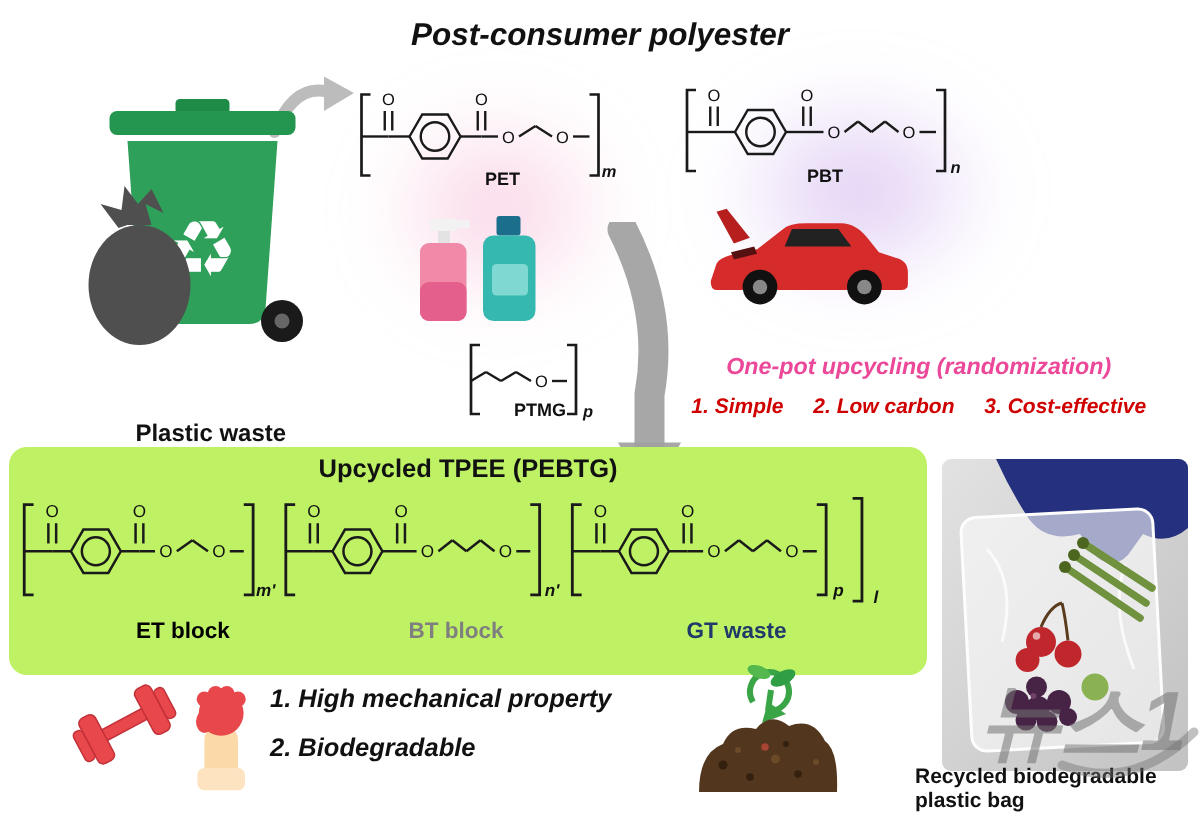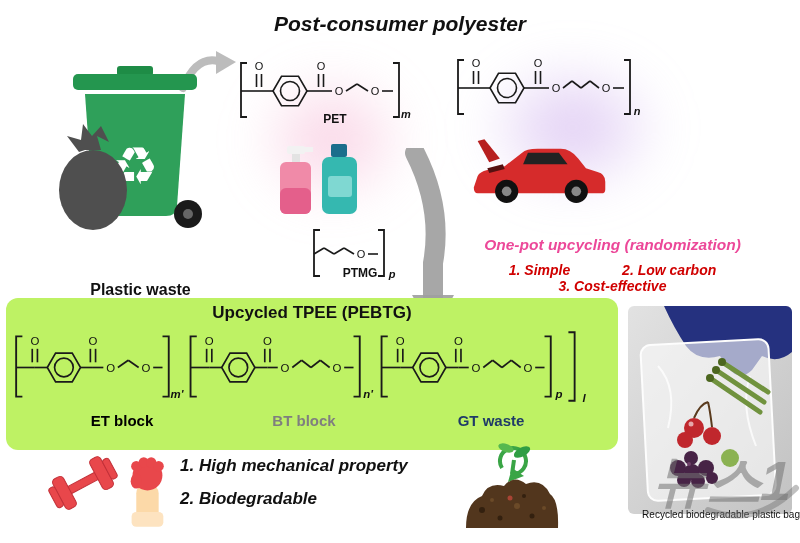--- a/index.html
+++ b/index.html
@@ -17,32 +17,32 @@
   .waste-label{left:58px;top:237px;width:165px;text-align:center;font-weight:700;font-size:16px;margin-top:44px;}
   .chem{overflow:visible;}
   .chem line,.chem path.bond,.chem polygon,.chem circle{stroke:#1a1a1a;stroke-width:1.6;fill:none;}
   .chem path.bracket{stroke:#1a1a1a;stroke-width:1.8;fill:none;}
   .chem text{font-family:"Liberation Sans",sans-serif;font-size:11px;fill:#111;text-anchor:middle;}
   .chem text.sub{font-style:italic;font-weight:700;font-size:11px;}
   .upc-heading{left:430px;top:236px;width:365px;text-align:center;
                font-style:italic;font-weight:700;font-size:15.5px;color:#ec4899;}
   .upc-points{left:430px;top:262px;width:365px;text-align:center;
               font-style:italic;font-weight:700;font-size:14px;color:#d00000;}
-  .upc-points span{display:inline-block;margin:0 24px;}
+  .upc-points span{display:inline-block;margin:0 8px;}
   .product-box{left:6px;top:298px;width:612px;height:152px;background:#bef264;border-radius:12px;}
   .product-title{left:0;top:5px;width:612px;text-align:center;font-weight:700;font-size:17px;}
   .block-label{font-weight:700;font-size:15px;text-align:center;}
   .block-et{left:36px;top:114px;width:160px;color:#000000;}
   .block-bt{left:218px;top:114px;width:160px;color:#7f7f7f;}
   .block-gt{left:405px;top:114px;width:160px;color:#1f3a68;}
   .prop{left:180px;width:300px;font-style:italic;font-weight:700;font-size:17px;}
   .prop1{top:456px;} .prop2{top:489px;}
   .photo{left:628px;top:306px;width:164px;height:208px;border-radius:6px;overflow:hidden;}
-  .photo-caption{left:610px;top:509px;width:190px;text-align:right;
-                 font-weight:400;font-size:10px;line-height:1.15;}
+  .photo-caption{left:610px;top:509px;width:190px;text-align:left;
+                 font-weight:700;font-size:14px;line-height:1.15;}
   .watermark{left:652px;top:444px;font-weight:700;font-style:italic;font-size:56px;
              color:rgba(115,115,115,0.55);z-index:6;letter-spacing:-2px;}
 </style>
 </head>
 <body>
 
 <div class="canvas">
 
   <div class="glow glow-pink"></div>
   <div class="glow glow-purple"></div>
@@ -118,20 +118,21 @@
     <text x="104" y="40">O</text>
     <line x1="111" y1="36" x2="120" y2="29"></line>
       <line x1="120" y1="29" x2="129" y2="36"></line>
     <line x1="129" y1="36" x2="138" y2="29"></line>
       <line x1="138" y1="29" x2="147" y2="36"></line>
     <text x="154" y="40">O</text>
     <line x1="161" y1="36" x2="172" y2="36"></line>
     <path class="bracket" d="M172,8 H178 V62 H172"></path>
     <text class="sub" x="185" y="63">n</text>
   </svg>
+  <div class="abs poly-label" style="left:470px;top:110px;width:160px">PBT</div>
 
   <svg class="abs" style="left:468px;top:130px" width="145" height="85" viewBox="0 0 150 85">
     <polygon points="22,32 10,10 17,8 33,28" fill="#b71f1f"></polygon>
     <path d="M6,58 L10,46 Q12,42 20,40 L38,36 L56,22 Q60,18 72,18 L96,18 Q106,18 114,28 L122,38 L134,42 Q142,44 142,52 L142,60 Q142,64 138,64 L10,64 Q6,64 6,58 Z" fill="#d62b2b"></path>
     <polygon points="62,22 94,22 103,34 57,34" fill="#222"></polygon>
     <polygon points="20,38 36,34 38,39 22,43" fill="#551111"></polygon>
     <circle cx="40" cy="62" r="12" fill="#111"></circle>
     <circle cx="40" cy="62" r="5" fill="#888"></circle>
     <circle cx="112" cy="62" r="12" fill="#111"></circle>
     <circle cx="112" cy="62" r="5" fill="#888"></circle>

